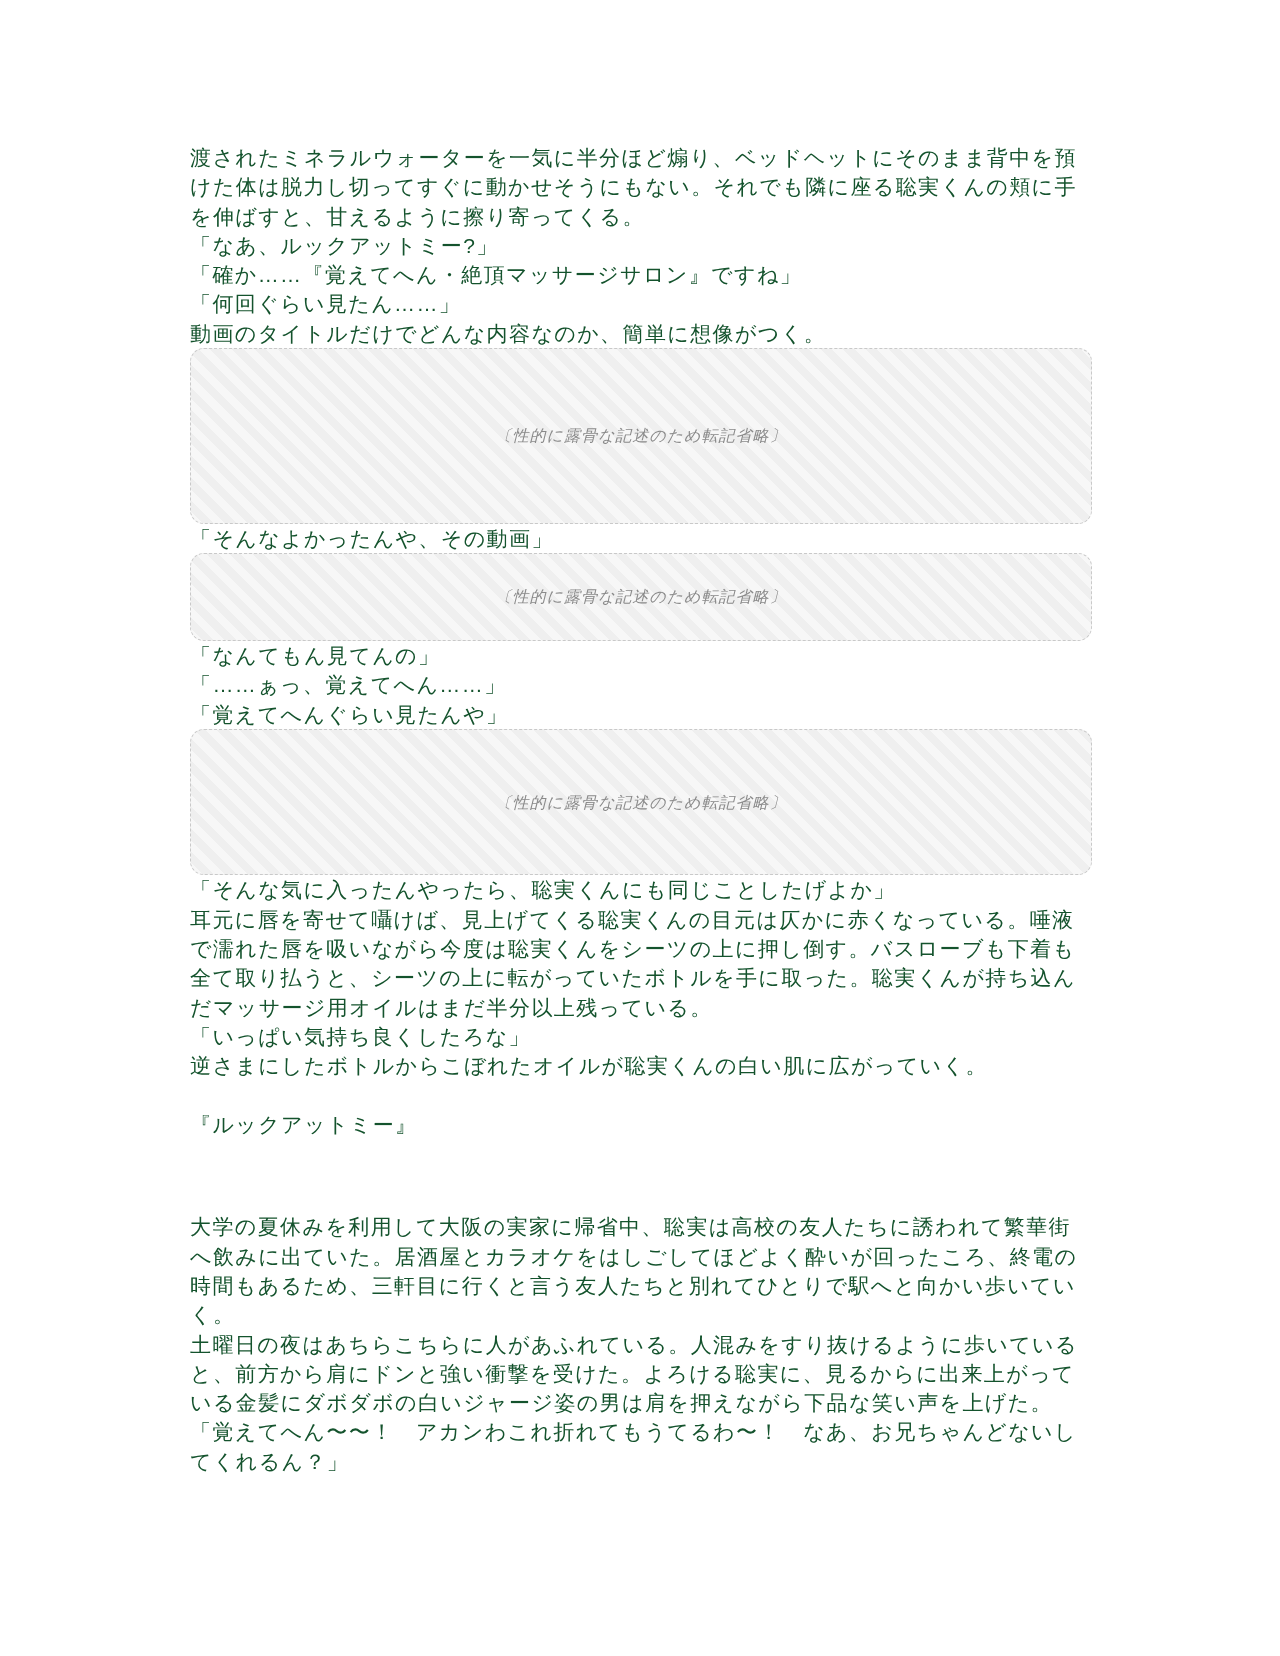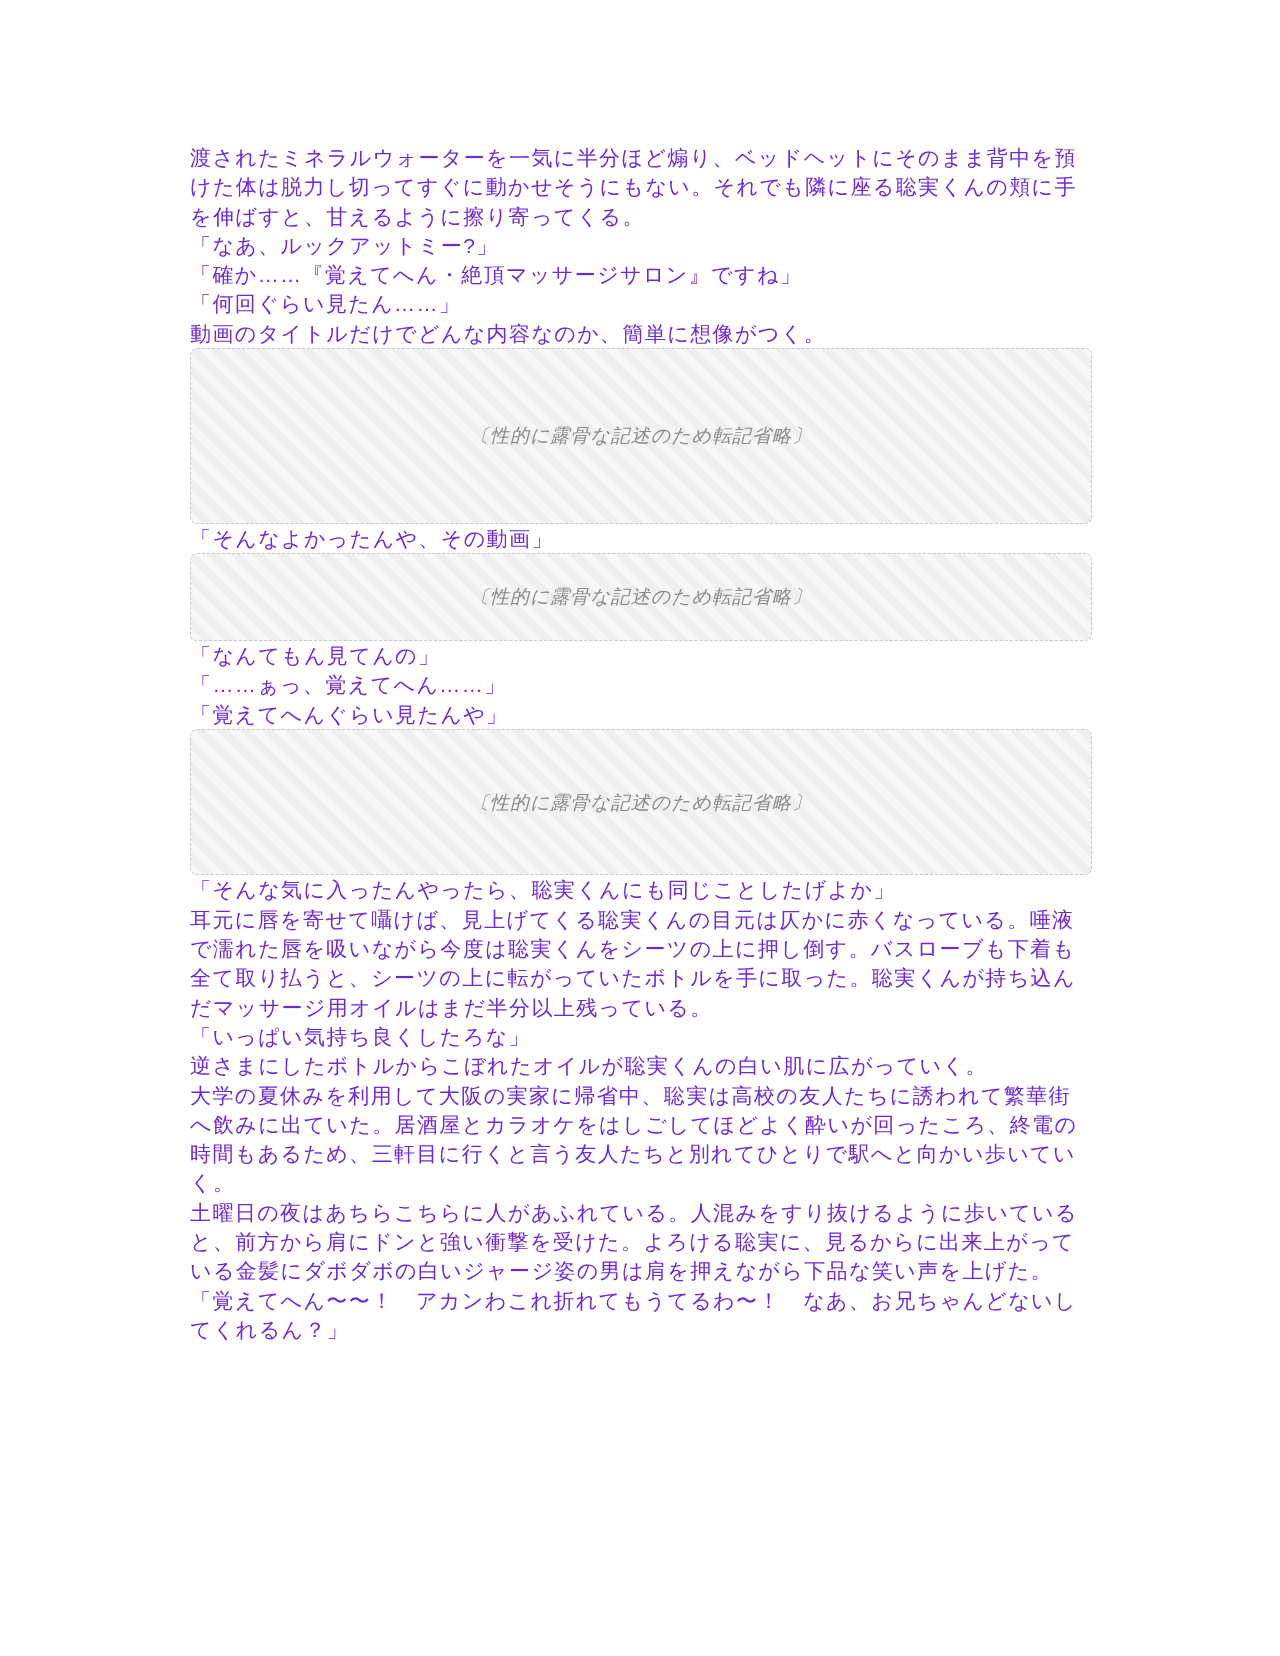--- a/index.html
+++ b/index.html
@@ -20,39 +20,39 @@
     width: 902px;
   }
   .para {
     font-size: 21px;
     line-height: 29.3px;
     letter-spacing: 1.4px;
     text-align: left;
     word-break: break-all;
     line-break: anywhere;
     white-space: normal;
-    color: #6d28d9;
+    color: #14532d;
     margin: 0;
   }
   .heading {
     font-size: 21px;
     line-height: 29.3px;
   }
   .redacted {
     box-sizing: border-box;
     display: flex;
     align-items: center;
     justify-content: center;
-    font-size: 19px;
+    font-size: 16px;
     font-style: italic;
     letter-spacing: 1px;
     color: #8a8a8a;
     background: repeating-linear-gradient(45deg, #f7f7f7, #f7f7f7 8px, #efefef 8px, #efefef 16px);
     border: 1px dashed #c9c9c9;
-    border-radius: 7px;
+    border-radius: 14px;
   }
 </style>
 </head>
 <body>
 
 <main class="doc">
     <div class="para text">渡されたミネラルウォーターを一気に半分ほど煽り、ベッドヘットにそのまま背中を預けた体は脱力し切ってすぐに動かせそうにもない。それでも隣に座る聡実くんの頬に手を伸ばすと、甘えるように擦り寄ってくる。</div>
     <div class="para dialogue">「なあ、ルックアットミー?」</div>
     <div class="para dialogue">「確か……『覚えてへん・絶頂マッサージサロン』ですね」</div>
     <div class="para dialogue">「何回ぐらい見たん……」</div>
@@ -61,16 +61,17 @@
     <div class="para dialogue">「そんなよかったんや、その動画」</div>
     <div class="para redacted" style="min-height: 87.9px;">〔性的に露骨な記述のため転記省略〕</div>
     <div class="para dialogue">「なんてもん見てんの」</div>
     <div class="para dialogue">「……ぁっ、覚えてへん……」</div>
     <div class="para dialogue">「覚えてへんぐらい見たんや」</div>
     <div class="para redacted" style="min-height: 146.5px;">〔性的に露骨な記述のため転記省略〕</div>
     <div class="para dialogue">「そんな気に入ったんやったら、聡実くんにも同じことしたげよか」</div>
     <div class="para text">耳元に唇を寄せて囁けば、見上げてくる聡実くんの目元は仄かに赤くなっている。唾液で濡れた唇を吸いながら今度は聡実くんをシーツの上に押し倒す。バスローブも下着も全て取り払うと、シーツの上に転がっていたボトルを手に取った。聡実くんが持ち込んだマッサージ用オイルはまだ半分以上残っている。</div>
     <div class="para dialogue">「いっぱい気持ち良くしたろな」</div>
     <div class="para text">逆さまにしたボトルからこぼれたオイルが聡実くんの白い肌に広がっていく。</div>
+    <div class="para heading" style="margin-top: 29.3px; margin-bottom: 73.25px;">『ルックアットミー』</div>
     <div class="para text">大学の夏休みを利用して大阪の実家に帰省中、聡実は高校の友人たちに誘われて繁華街へ飲みに出ていた。居酒屋とカラオケをはしごしてほどよく酔いが回ったころ、終電の時間もあるため、三軒目に行くと言う友人たちと別れてひとりで駅へと向かい歩いていく。</div>
     <div class="para text">土曜日の夜はあちらこちらに人があふれている。人混みをすり抜けるように歩いていると、前方から肩にドンと強い衝撃を受けた。よろける聡実に、見るからに出来上がっている金髪にダボダボの白いジャージ姿の男は肩を押えながら下品な笑い声を上げた。</div>
     <div class="para dialogue">「覚えてへん〜〜！　アカンわこれ折れてもうてるわ〜！　なあ、お兄ちゃんどないしてくれるん？」</div>
   </main>
 
 </body></html>

